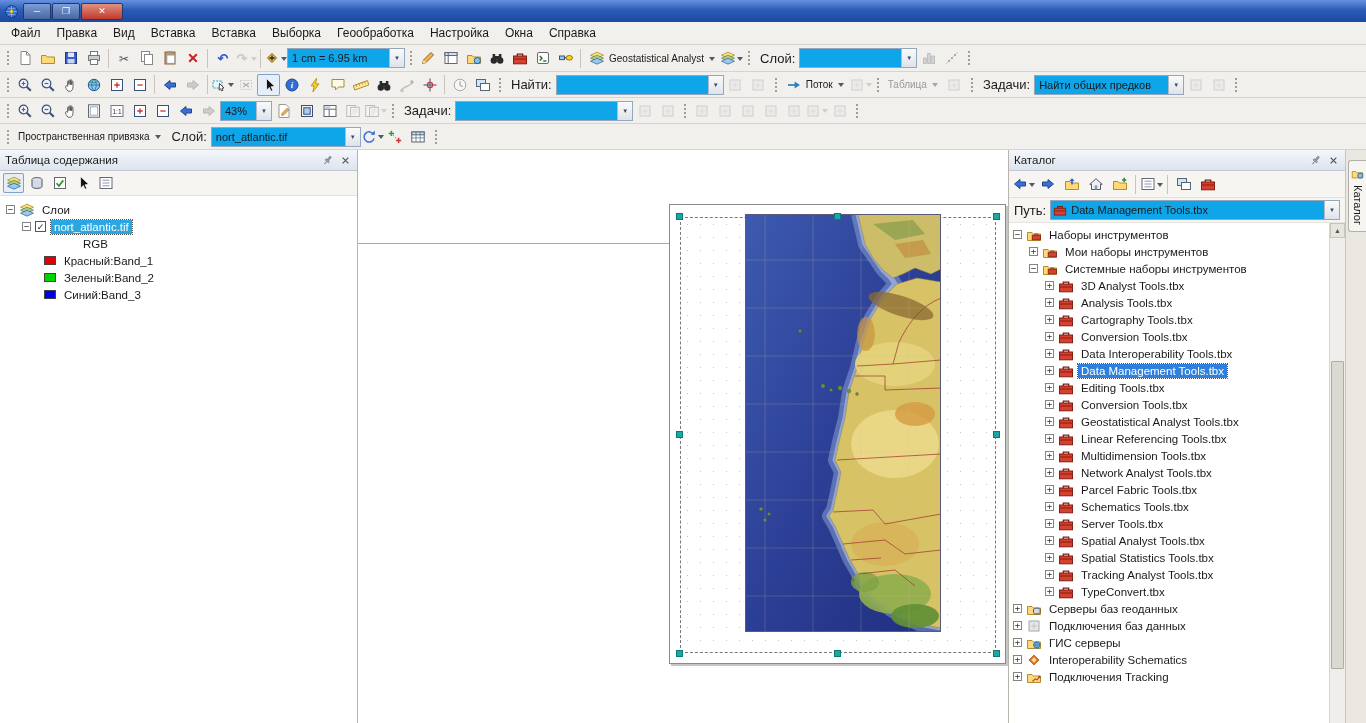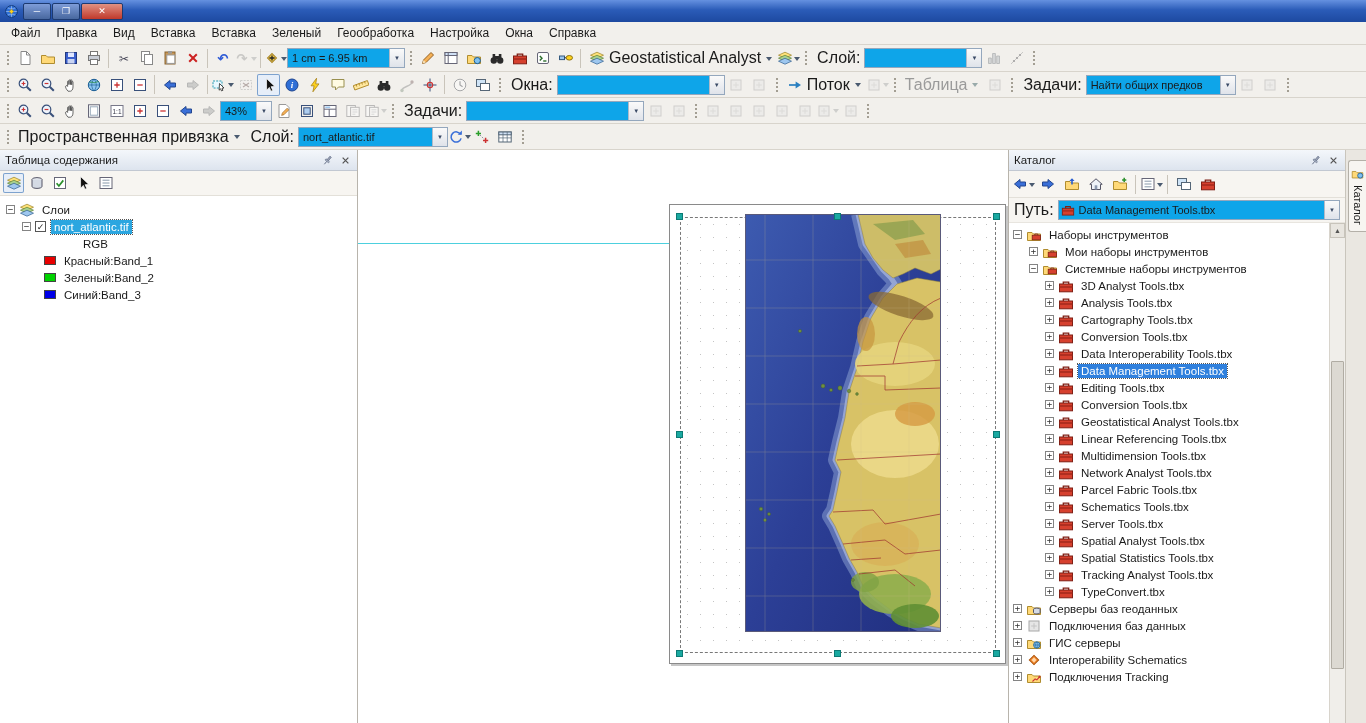--- a/index.html
+++ b/index.html
@@ -19,25 +19,25 @@
   
   .menubar{height:23px;background:#f2f0ec;border-bottom:1px solid #d8d4cc;display:flex;align-items:stretch;padding-left:3px}
   .menu-item{padding:0 8px;display:flex;align-items:center;font-size:12px}
   .tbrow{height:26px;background:#f2f0ec;border-bottom:1px solid #d8d4cc;display:flex;align-items:center;padding:0 2px;white-space:nowrap}
   #toolbars .tbrow:first-child{height:27px}
   .tb-handle{width:5px;align-self:stretch;margin:4px 3px;background-image:radial-gradient(circle,#a39e93 .9px,transparent 1px);background-size:4px 4px;background-position:1px 1px}
   .tb-sep{width:1px;height:19px;background:#c9c4ba;margin:0 3px}
   .tb-btn{min-width:23px;height:22px;display:flex;align-items:center;justify-content:center;border-radius:2px}
   .tb-btn.pressed{background:#e6eef9;box-shadow:inset 0 0 0 1px #7da2ce}
   .tb-btn.disabled{opacity:.45;filter:grayscale(.8)}
-  .tb-ddbtn{display:flex;align-items:center;height:22px;padding:0 5px;gap:4px;font-size:16px}
+  .tb-ddbtn{display:flex;align-items:center;height:22px;padding:0 5px;gap:4px;font-size:10px}
   .tb-ddbtn.disabled{color:#9a9a9a}
   .dd-caret{width:0;height:0;border:3px solid transparent;border-top:4px solid #4a5a70;margin-top:4px;margin-left:1px}
   .disabled .dd-caret{border-top-color:#9aa}
-  .tb-label{font-size:16px;margin:0 4px 0 6px}
+  .tb-label{font-size:13px;margin:0 4px 0 6px}
   .combo{height:20px;background:#0ea5e9;border:1px solid #94a7bd;display:flex;align-items:center;font-size:11px}
   .combo .combo-text{flex:1;padding:0 4px;white-space:nowrap;overflow:hidden}
   .combo .icon{width:14px;height:14px;margin-left:2px}
   .combo-arrow{width:15px;align-self:stretch;background:linear-gradient(#fafafa,#dfe3ea);border-left:1px solid #b0bac8;display:flex;align-items:center;justify-content:center;font-size:6px;color:#3a4a66;flex:none}
 
   
   .main{display:flex;height:632px;background:#fff}
   .panel-header{height:21px;background:linear-gradient(#f4f7fb,#dde4ee);border-bottom:1px solid #c2c8d2;display:flex;align-items:center;padding:0 5px;gap:5px;font-size:11.5px;flex:none}
   .panel-header .ph-title{flex:1}
   .panel-header .icon{width:13px;height:13px}
@@ -114,21 +114,21 @@
       <div class="win-btn close">✕</div>
     </div>
   </div>
 
   <div class="menubar" id="menubar">
       <div class="menu-item">Файл</div>
       <div class="menu-item">Правка</div>
       <div class="menu-item">Вид</div>
       <div class="menu-item">Вставка</div>
       <div class="menu-item">Вставка</div>
-      <div class="menu-item">Зеленый</div>
+      <div class="menu-item">Выборка</div>
       <div class="menu-item">Геообработка</div>
       <div class="menu-item">Настройка</div>
       <div class="menu-item">Окна</div>
       <div class="menu-item">Справка</div>
     </div>
 
   <div id="toolbars">
       <div class="tbrow">
         <div class="tb-handle"></div>
         <div class="tb-btn">
@@ -500,21 +500,21 @@
         </div>
         <div class="tb-btn">
           <span class="icon">
             <svg viewBox="0 0 16 16">
               <rect x="1.5" y="2.5" width="9" height="7" fill="#cfe4f7" stroke="#567"></rect>
               <rect x="5.5" y="6.5" width="9" height="7" fill="#fff" stroke="#567"></rect>
             </svg>
           </span>
         </div>
         <div class="tb-handle"></div>
-        <span class="tb-label">Окна:</span>
+        <span class="tb-label">Найти:</span>
         <div class="combo" style="width: 168px;">
           <span class="combo-text"></span>
           <span class="combo-arrow">▼</span>
         </div>
         <div class="tb-btn disabled">
           <span class="icon">
             <svg viewBox="0 0 16 16">
               <rect x="3" y="3" width="10" height="10" fill="#e6e6e6" stroke="#a8a8a8"></rect>
               <path d="M5.2 8h5.6M8 5.2v5.6" stroke="#c4c4c4"></path>
             </svg>

